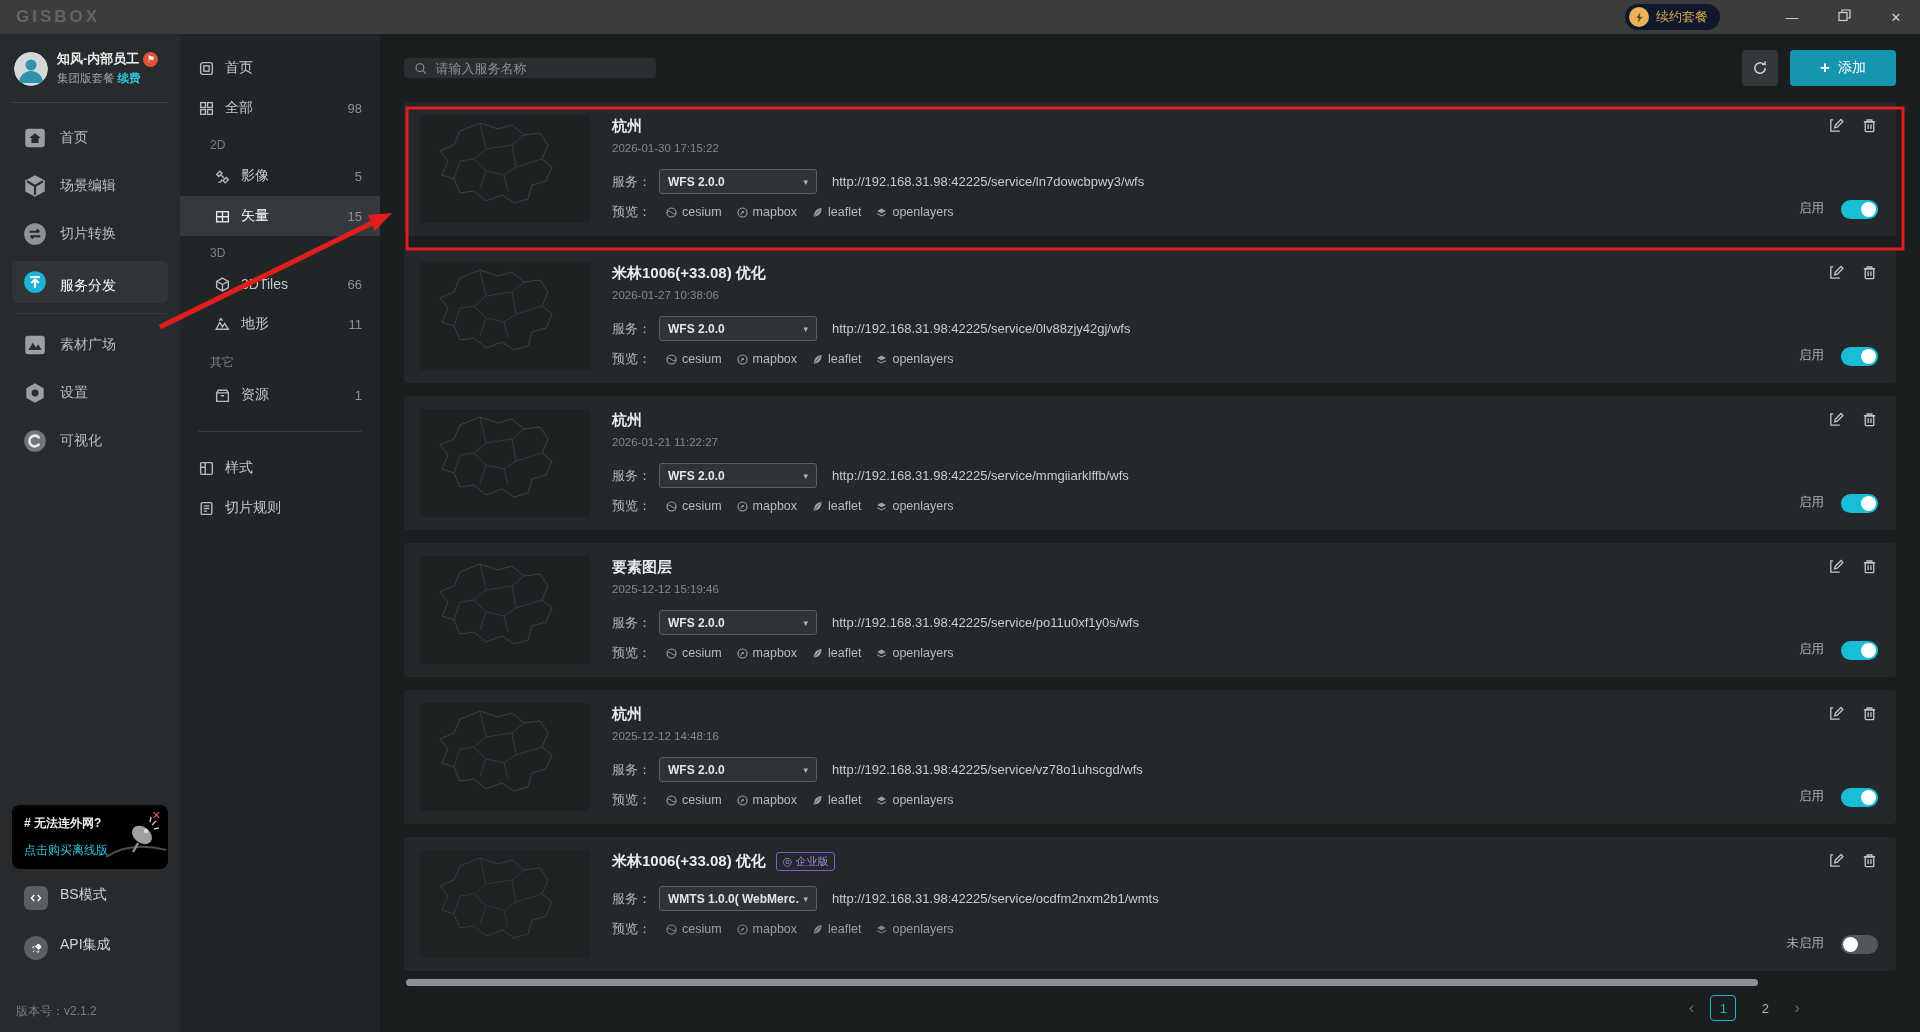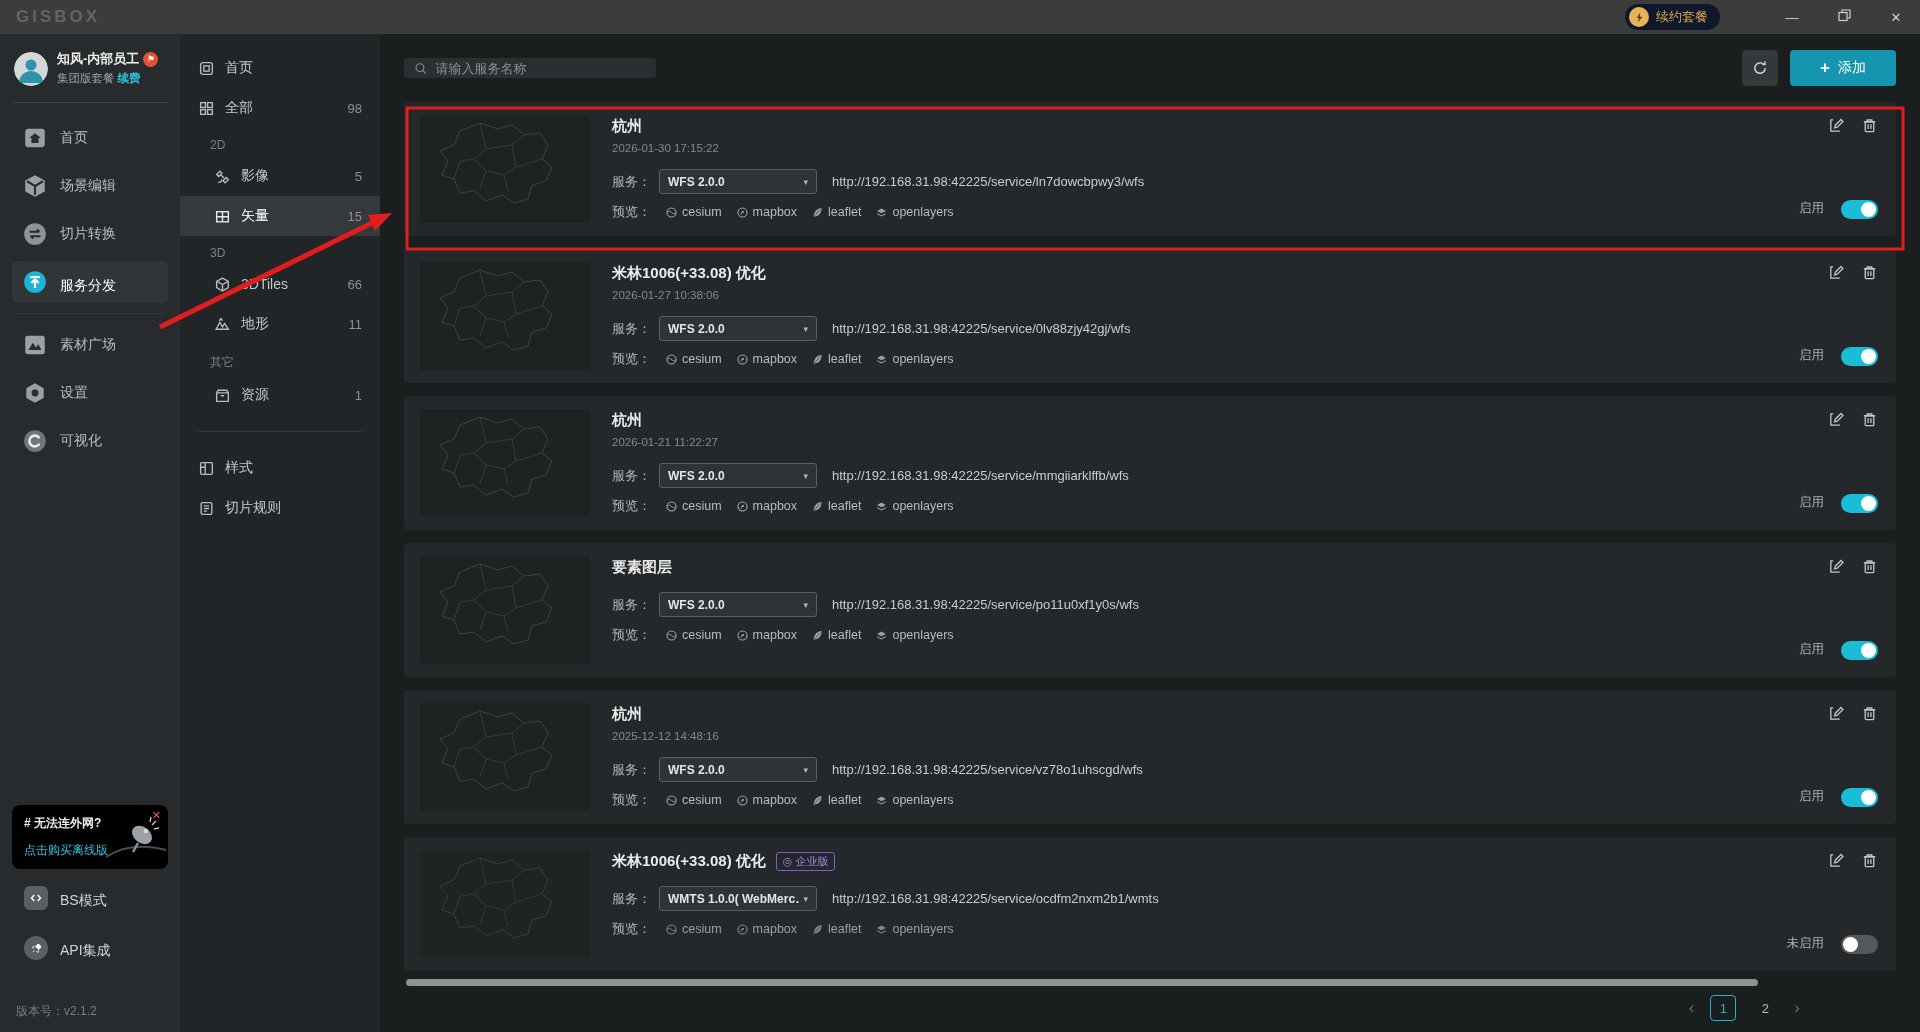--- a/index.html
+++ b/index.html
@@ -33,21 +33,21 @@
   .nav { display:flex; flex-direction:column; gap:6px; }
   .nav-item { display:flex; align-items:center; gap:12px; padding:8px 8px 8px 10px; border-radius:6px; color:#b9bdbf; font-size:14px; cursor:pointer; }
   .nav-item.active { background:#313538; color:#fff;align-items:flex-end; }
   .nav-item svg { width:26px; height:26px; flex-shrink:0; }
   .nav-div { height:1px; background:#35393b; margin:4px 2px; }
   .notice { margin-top:auto; background:#000000; border-radius:8px; padding:10px 10px 10px 12px; position:relative; overflow:hidden; }
   .notice-title { color:#eceeee; font-size:12px; font-weight:bold; }
   .notice-link { color:#2cc4da; font-size:12px; margin-top:10px; cursor:pointer; }
   .notice-close { position:absolute; top:4px; right:7px; color:#e0614f; font-size:11px; cursor:pointer; }
   .notice-art { position:absolute; right:2px; top:8px; width:60px; height:46px; }
-  .util-item { display:flex; align-items:flex-end; gap:12px; padding:9px 8px 9px 12px; color:#d0d3d4; font-size:14px; cursor:pointer; margin-top:8px;}
+  .util-item { display:flex; align-items:flex-start; gap:12px; padding:9px 8px 9px 12px; color:#d0d3d4; font-size:14px; cursor:pointer; margin-top:8px;}
   .util-ic { width:24px; height:24px; border-radius:6px; background:#5a5f62; display:flex; align-items:center; justify-content:center; flex-shrink:0;}
   .util-ic.round { border-radius:50%; }
   .version { color:#7a7e80; font-size:12px; margin-top:34px; padding-left:4px; }
   
   .catalog { width:200px; background:#222527; padding:14px 0 0; flex-shrink:0; }
   .cat-item { display:flex; align-items:center; height:40px; padding:0 18px 0 18px; color:#c6c9cb; font-size:14px; cursor:pointer; gap:10px; }
   .cat-item svg { width:17px; height:17px; flex-shrink:0; }
   .cat-item .cnt { margin-left:auto; color:#8d9193; font-size:13px; }
   .cat-item.indent { padding-left:34px; }
   .cat-item.active { background:#35393b; color:#fff; }
@@ -579,20 +579,21 @@
       <svg viewBox="0 0 170 106" width="170" height="106">
         <path d="M60 8 78 14 92 10 104 20 120 18 128 30 122 44 132 52 126 66 112 70 108 84 94 88 82 80 66 86 54 76 40 78 34 64 22 60 28 46 20 36 34 30 40 16 Z" stroke="#3d4244" fill="none"></path>
         <path d="M60 8 66 34 54 44 40 46 M66 34 92 30 104 20 M92 30 96 52 84 60 66 56 54 44 M96 52 122 44 M84 60 88 76 M66 56 60 74 M40 46 34 64" stroke="#363b3d" fill="none"></path>
       </svg>
     </div>
     <div class="card-body">
       <div class="card-title-row">
         <span class="card-title">要素图层</span>
 
       </div>
+      <div class="card-date">2025-12-12 15:19:46</div>
       <div class="card-row">
         <span class="field-label">服务：</span>
         <div class="select">
           <span class="select-text">WFS 2.0.0</span>
           <span class="select-caret">▾</span>
         </div>
         <span class="url">http://192.168.31.98:42225/service/po11u0xf1y0s/wfs</span>
       </div>
       <div class="card-row preview-row">
         <span class="field-label">预览：</span>

